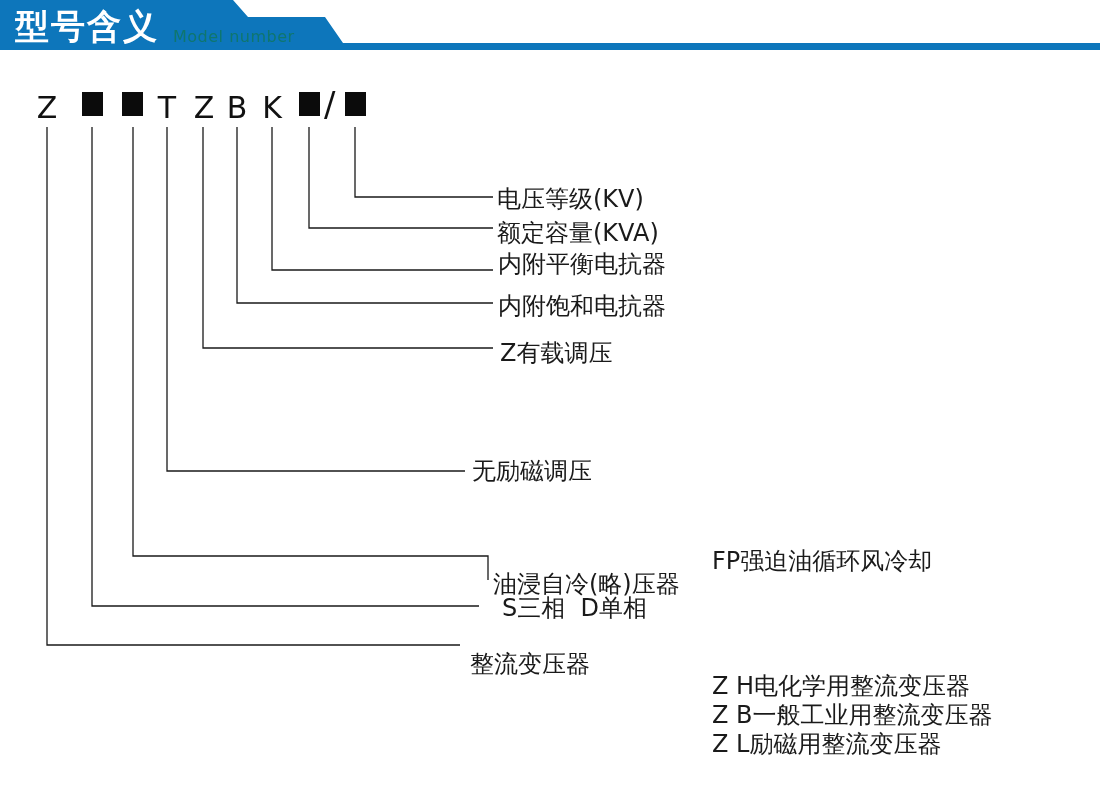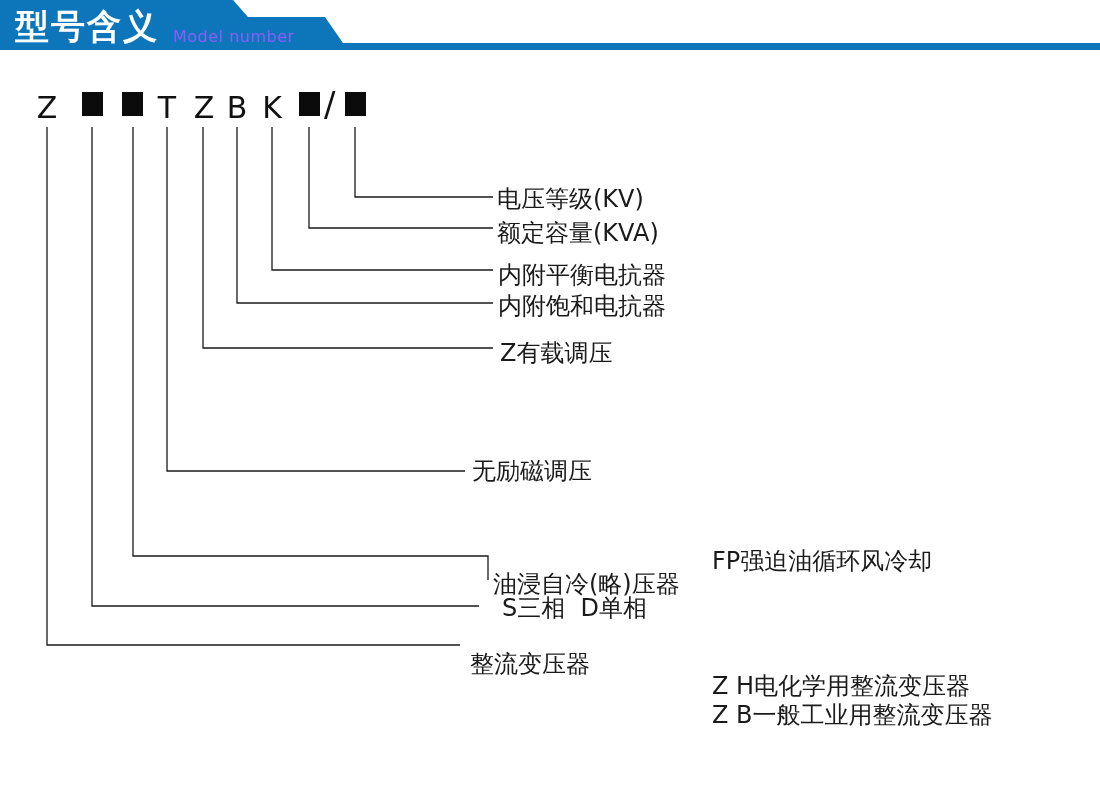--- a/index.html
+++ b/index.html
@@ -12,21 +12,21 @@
   }
   
   #header-svg{position:absolute;left:0;top:0;}
   .hdr-title{
     position:absolute;left:15px;top:7px;
     color:#ffffff;font-size:34px;font-weight:bold;
     letter-spacing:2px;line-height:38px;white-space:pre;
   }
   .hdr-sub{
     position:absolute;left:173px;top:27px;
-    color:#8b5cf6;font-size:16px;font-weight:500;
+    color:#0f766e;font-size:16px;font-weight:500;
     letter-spacing:0.5px;white-space:pre;
   }
   
   .code-letter{
     position:absolute;top:93px;height:30px;line-height:30px;
     width:26px;text-align:center;
     font-size:30px;font-weight:500;color:#111;white-space:pre;
   }
   .code-block{
     position:absolute;top:92px;width:21px;height:24px;
@@ -75,25 +75,26 @@
     <path d="M167,127 V471 H465" stroke="#1a1a1a"></path>
     <path d="M203,127 V348 H493" stroke="#1a1a1a"></path>
     <path d="M237,127 V303 H493" stroke="#1a1a1a"></path>
     <path d="M272,127 V270 H493" stroke="#1a1a1a"></path>
     <path d="M309,127 V228 H493" stroke="#1a1a1a"></path>
     <path d="M355,127 V197 H493" stroke="#1a1a1a"></path>
   </svg>
 
   <span class="label" style="left:497px;top:187px">电压等级(KV)</span>
   <span class="label" style="left:497px;top:221px">额定容量(KVA)</span>
-  <span class="label" style="left:498px;top:263px">内附平衡电抗器</span>
+  <span class="label" style="left:498px;top:252px">内附平衡电抗器</span>
   <span class="label" style="left:498px;top:294px">内附饱和电抗器</span>
   <span class="label" style="left:500px;top:341px">Z有载调压</span>
   <span class="label" style="left:472px;top:459px">无励磁调压</span>
   <span class="label" style="left:712px;top:549px">FP强迫油循环风冷却</span>
   <span class="label" style="left:493px;top:572px">油浸自冷(略)压器</span>
   <span class="label" style="left:502px;top:596px">S三相  D单相</span>
   <span class="label" style="left:470px;top:652px">整流变压器</span>
 
   <span class="label" style="left:712px;top:674px">Z H电化学用整流变压器</span>
   <span class="label" style="left:712px;top:703px">Z B一般工业用整流变压器</span>
+  <span class="label" style="left:712px;top:732px">Z L励磁用整流变压器</span>
 
 </div>
 
 </body></html>

